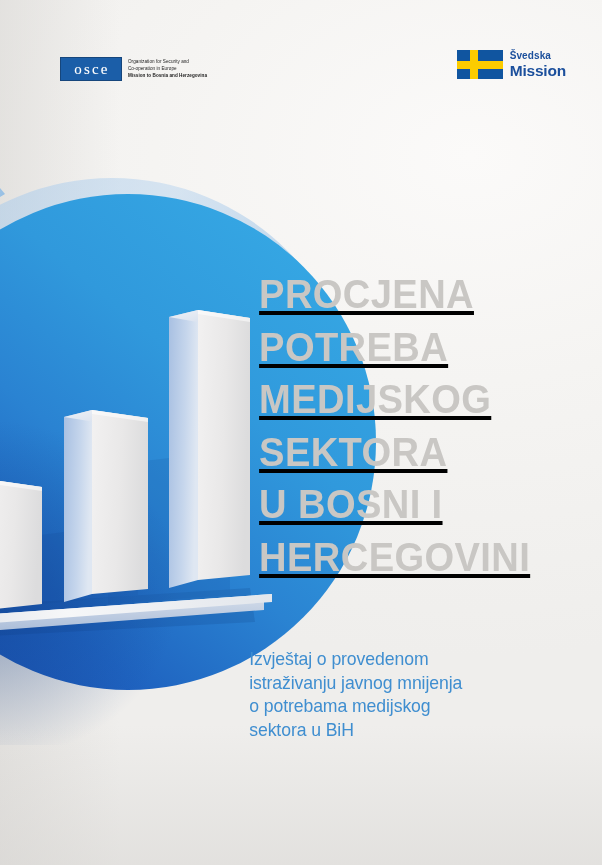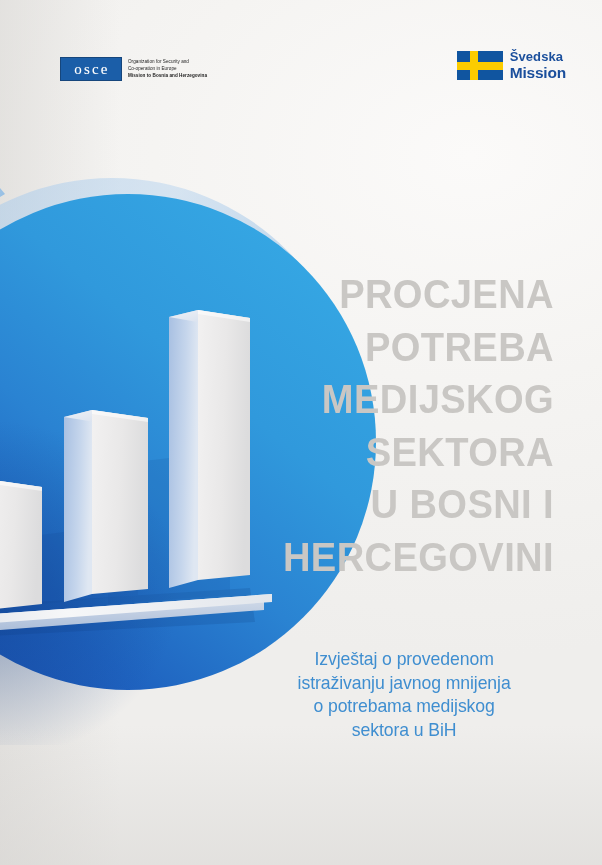--- a/index.html
+++ b/index.html
@@ -60,48 +60,48 @@
     width:46px; height:29px; position:relative;
     background:#1055a0; overflow:hidden; flex:0 0 auto;
   }
   .se-flag::before {
     content:""; position:absolute; left:13px; top:0; width:8px; height:29px; background:#fbcc00;
   }
   .se-flag::after {
     content:""; position:absolute; left:0; top:11px; width:46px; height:8px; background:#fbcc00;
   }
   .se-txt { margin-left:7px; line-height:1; }
-  .se-small { font-size:13px; color:#1b4f9c; font-weight:bold; letter-spacing:.1px; display:block; margin-bottom:2px; }
+  .se-small { font-size:10px; color:#1b4f9c; font-weight:bold; letter-spacing:.1px; display:block; margin-bottom:2px; }
   .se-big { font-size:15.5px; color:#1b4f9c; font-weight:bold; letter-spacing:-.2px; display:block; }
 
   
   .art { position:absolute; left:-130px; top:170px; width:510px; height:575px; z-index:5; }
   .art svg { display:block; }
 
   
   .title {
-    position:absolute; right:48px; top:268px; width:330px;
-    text-align:right; z-index:15;
+    position:absolute; right:36px; top:268px; width:330px;
+    z-index:15;text-decoration:underline;
   }
   .title .ln {
     display:block;
     font-family:"Liberation Sans Narrow","Liberation Sans", sans-serif;
     font-weight:bold;
     font-size:41px;
     line-height:52.5px;
     letter-spacing:.4px;
     color:#c9c7c4;
     transform:scaleX(.93);
     transform-origin:100% 50%;
     white-space:nowrap;
   }
 
   .subtitle {
-    position:absolute; right:33px; top:648px; width:340px;
-    text-align:center; z-index:15;
+    position:absolute; right:23px; top:648px; width:340px;
+    text-align:left; z-index:15;
   }
   .subtitle .sl {
     display:block;
     font-size:18.2px;
     line-height:23.5px;
     color:#3f8ed0;
     letter-spacing:-.1px;
     white-space:nowrap;
     transform:scaleX(.97);
     transform-origin:100% 50%;

